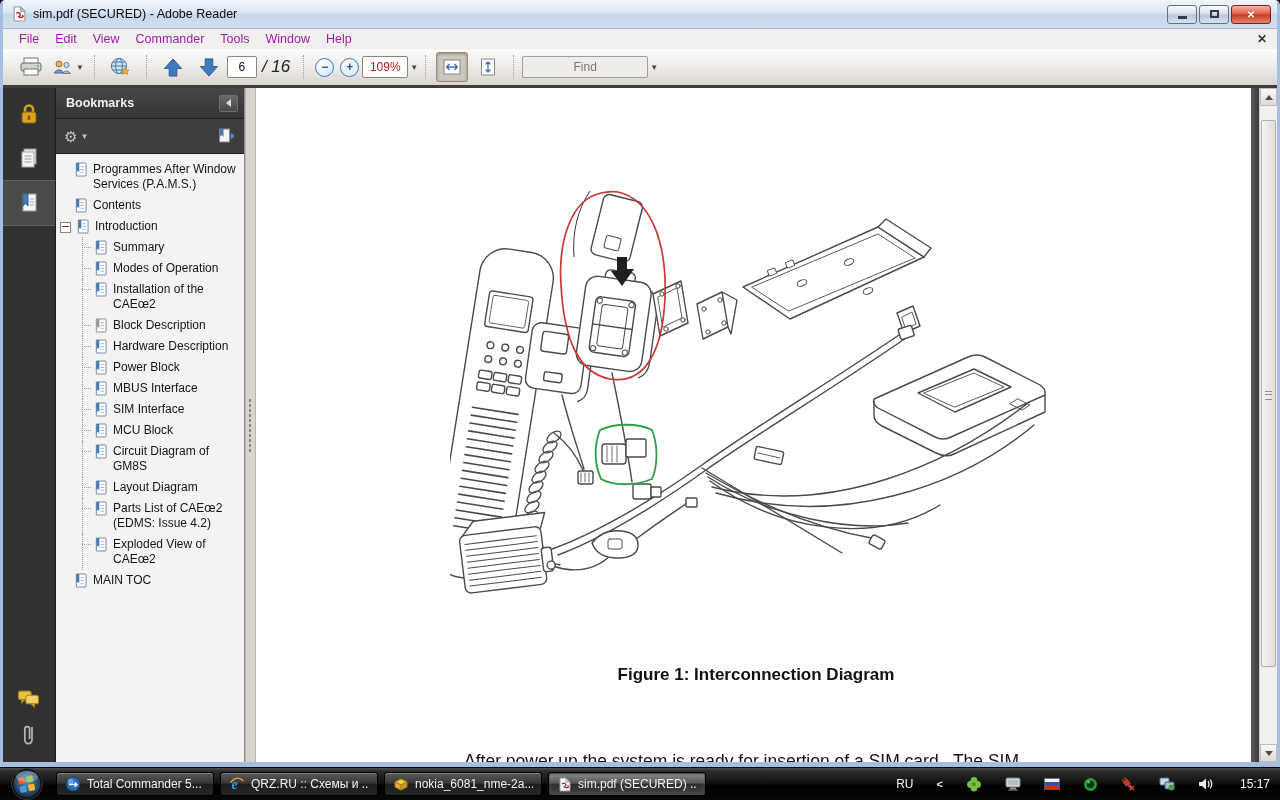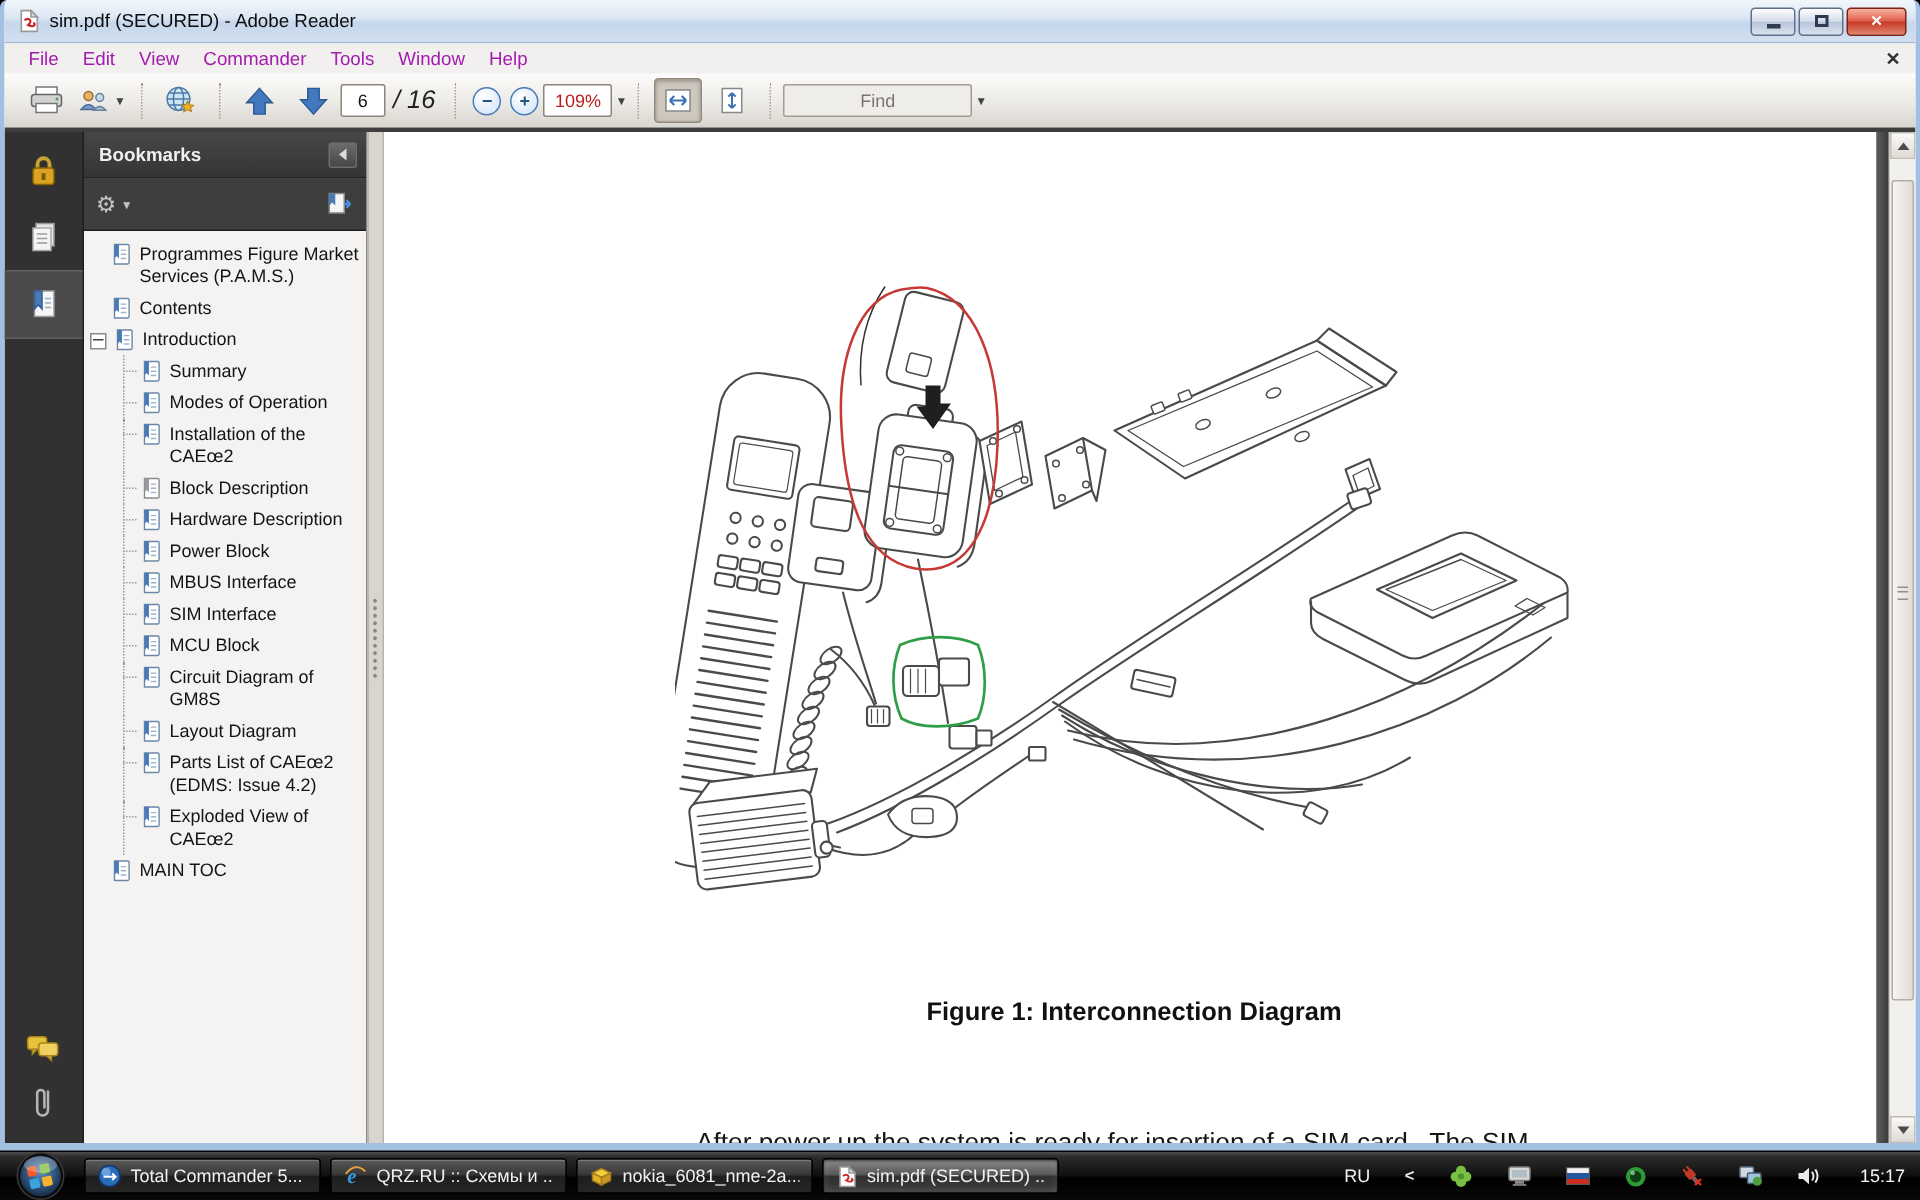--- a/index.html
+++ b/index.html
@@ -299,21 +299,21 @@
             <div class="bm-row">
               <span class="ico"><svg viewBox="0 0 14 16" width="13" height="15">
                   <path class="pagebody" d="M2.5 1h9.5a1 1 0 0 1 1 1v12a1 1 0 0 1-1 1H2.5z" fill="#fff" stroke="#6b87a8"></path>
                   <path class="rib" d="M2.5 1h3.2v10L4.1 9.3 2.5 11z" fill="#4a7ab5"></path>
                   <g stroke="#9db4cc">
                     <line x1="7" y1="5" x2="11" y2="5"></line>
                     <line x1="7" y1="8" x2="11" y2="8"></line>
                     <line x1="7" y1="11" x2="11" y2="11"></line>
                   </g>
                 </svg></span>
-              <span class="bm-label">Programmes Figure Market Services (P.A.M.S.)</span>
+              <span class="bm-label">Programmes After Window Services (P.A.M.S.)</span>
             </div>
             <div class="bm-row">
               <span class="ico"><svg viewBox="0 0 14 16" width="13" height="15">
                   <path class="pagebody" d="M2.5 1h9.5a1 1 0 0 1 1 1v12a1 1 0 0 1-1 1H2.5z" fill="#fff" stroke="#6b87a8"></path>
                   <path class="rib" d="M2.5 1h3.2v10L4.1 9.3 2.5 11z" fill="#4a7ab5"></path>
                   <g stroke="#9db4cc">
                     <line x1="7" y1="5" x2="11" y2="5"></line>
                     <line x1="7" y1="8" x2="11" y2="8"></line>
                     <line x1="7" y1="11" x2="11" y2="11"></line>
                   </g>

